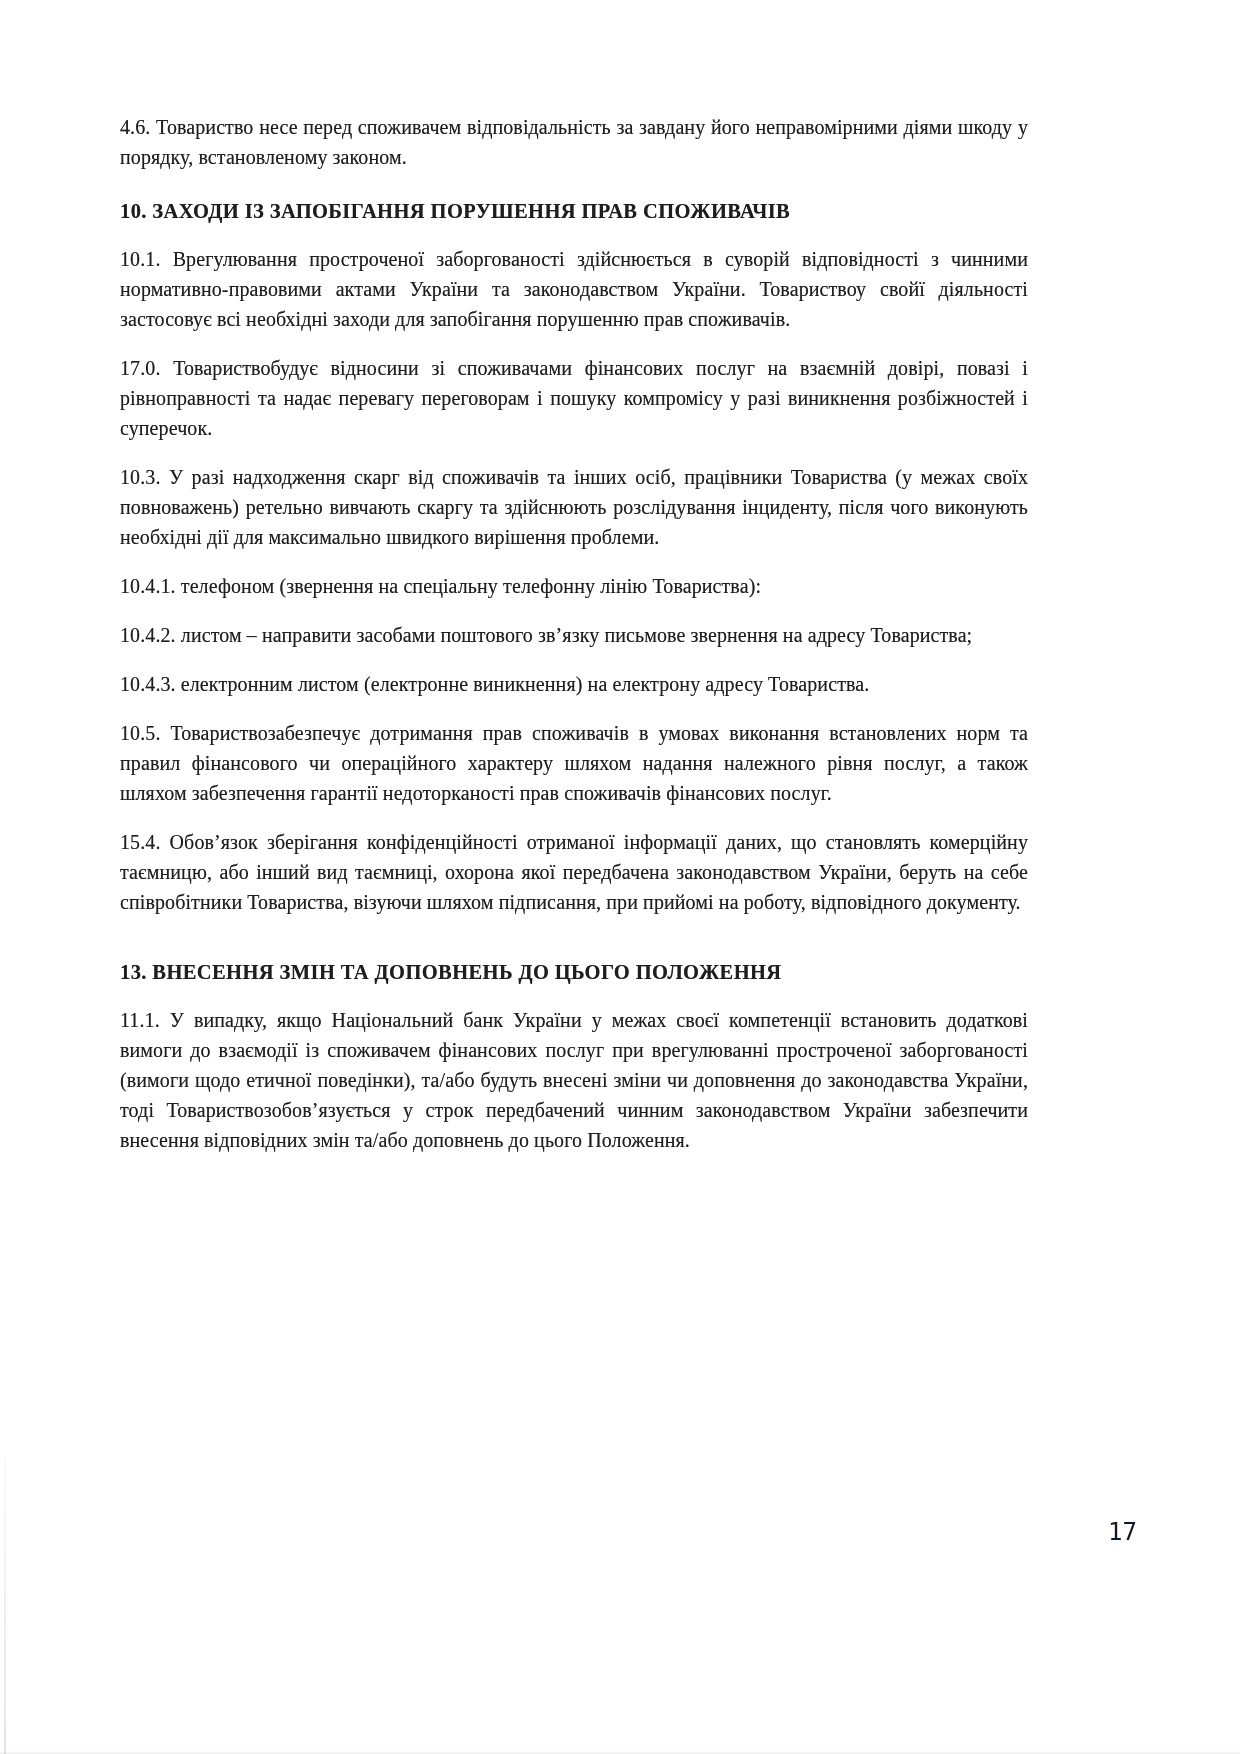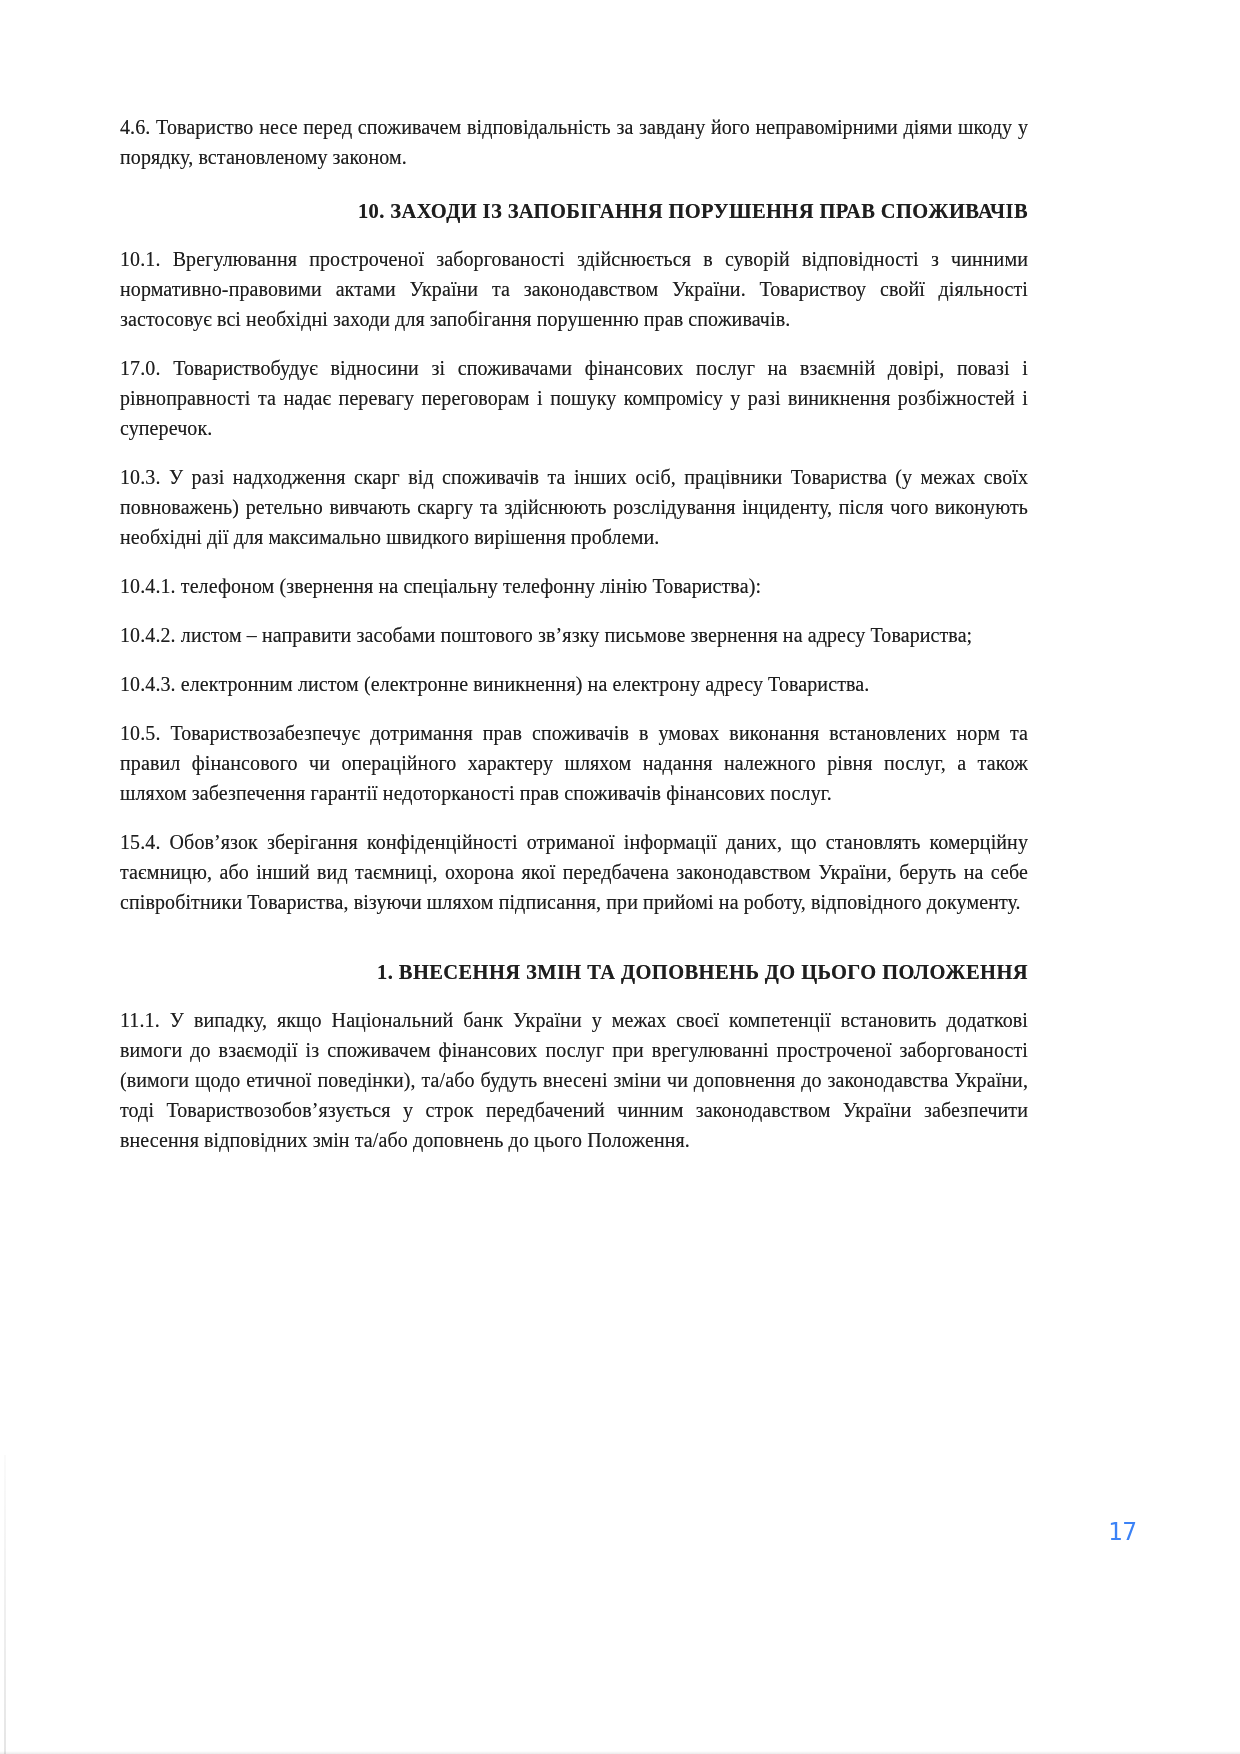--- a/index.html
+++ b/index.html
@@ -44,32 +44,32 @@
     letter-spacing: 0.1px;
   }
   .para {
     margin: 0 0 19px 0;
     
     text-shadow: 0 0 0.4px rgba(30,30,30,0.55);
   }
   .heading {
     margin: 40px 0 18px 0;
     font-weight: bold;
-    text-align: right;
+    text-align: left;
     font-size: 20.5px;
     letter-spacing: 0.4px;
     text-shadow: 0 0 0.4px rgba(20,20,20,0.6);
   }
   .page-number {
     position: absolute;
     left: 1108px;
     top: 1518px;
     font-family: "DejaVu Sans Mono", monospace;
     font-size: 24px;
-    color: #3b82f6;
+    color: #0f172a;
   }
 </style>
 </head>
 <body>
 
 <div class="scan-page">
 
   <div class="text-column">
 
     <p class="para">4.6. Товариство несе перед споживачем відповідальність за завдану його неправомірними діями шкоду у порядку, встановленому законом.</p>
@@ -87,21 +87,21 @@
 
     <p class="para">10.4.2. листом – направити засобами поштового зв’язку письмове звернення на адресу Товариства;</p>
 
     <p class="para">10.4.3. електронним листом (електронне виникнення) на електрону адресу Товариства.</p>
 
     <p class="para">10.5. Товариствозабезпечує дотримання прав споживачів в умовах виконання встановлених норм та правил фінансового чи операційного характеру шляхом надання належного рівня послуг, а також шляхом забезпечення гарантії недоторканості прав споживачів фінансових послуг.</p>
 
 
     <p class="para">15.4. Обов’язок зберігання конфіденційності отриманої інформації даних, що становлять комерційну таємницю, або інший вид таємниці, охорона якої передбачена законодавством України, беруть на себе співробітники Товариства, візуючи шляхом підписання, при прийомі на роботу, відповідного документу.</p>
 
-    <h2 class="heading">1. ВНЕСЕННЯ ЗМІН ТА ДОПОВНЕНЬ ДО ЦЬОГО ПОЛОЖЕННЯ</h2>
+    <h2 class="heading">13. ВНЕСЕННЯ ЗМІН ТА ДОПОВНЕНЬ ДО ЦЬОГО ПОЛОЖЕННЯ</h2>
 
     <p class="para">11.1. У випадку, якщо Національний банк України у межах своєї компетенції встановить додаткові вимоги до взаємодії із споживачем фінансових послуг при врегулюванні простроченої заборгованості (вимоги щодо етичної поведінки), та/або будуть внесені зміни чи доповнення до законодавства України, тоді Товариствозобов’язується у строк передбачений чинним законодавством України забезпечити внесення відповідних змін та/або доповнень до цього Положення.</p>
 
   </div>
 
   <div class="page-number">17</div>
 
   <div class="page-edge-left"></div>
   <div class="page-edge-bottom"></div>
 

